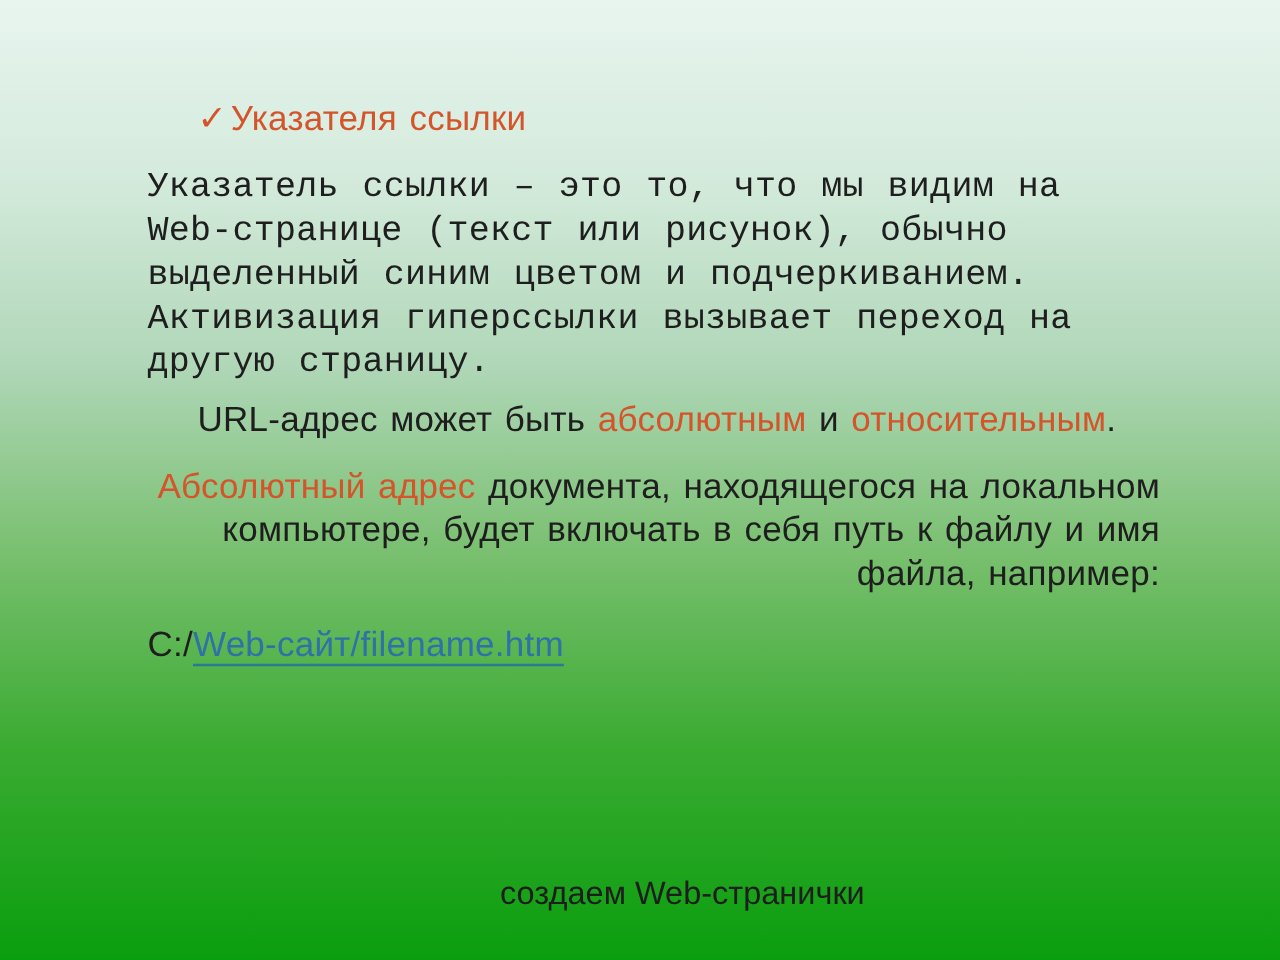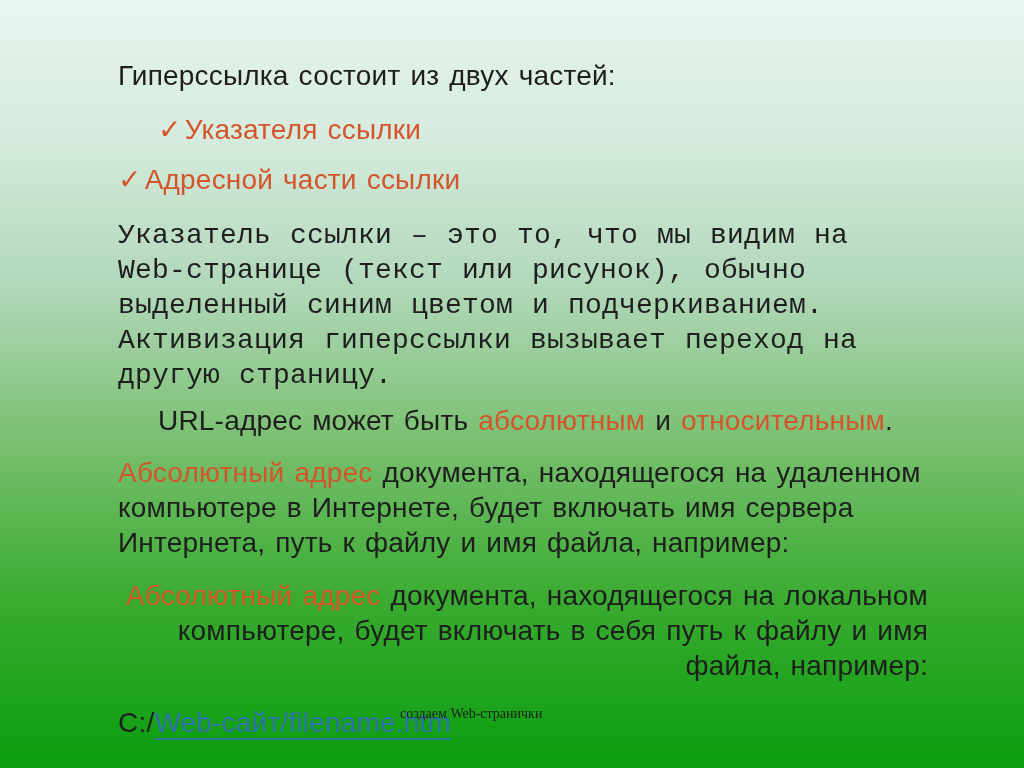--- a/index.html
+++ b/index.html
@@ -55,43 +55,39 @@
   }
   .narrow {
     display: inline-block;
     transform: scaleX(0.87);
     transform-origin: 0 60%;
   }
   .footer {
     position: absolute;
     left: 400px;
     top: 701px;
-    font-size: 14px;
+    font-size: 26px;
     line-height: 26px;
     color: var(--text);
-    font-family: Liberation Serif, serif;
   }
 </style>
 </head>
 <body>
 
 <div class="slide">
   <div class="content">
 
-    <p class="line">Гиперссылка состоит из двух частей:</p>
 
     <p class="line mt-b1"><span class="check">✓</span><span class="accent">Указателя ссылки</span></p>
 
-    <p class="line mt-b2"><span class="check">✓</span><span class="accent">Адресной части ссылки</span></p>
 
     <p class="line mt-p1">Указатель ссылки – это то, что мы видим на Web-странице (текст или рисунок), обычно выделенный синим цветом и подчеркиванием. Активизация гиперссылки вызывает переход на другую страницу.</p>
 
     <p class="line mt-url"><span>URL-адрес может быть </span><span class="accent">абсолютным</span><span> и </span><span class="accent">относительным</span><span>.</span></p>
 
-    <p class="line mt-p2"><span class="accent">Абсолютный адрес</span><span> документа, находящегося на удаленном компьютере в Интернете, будет включать имя сервера Интернета, путь к файлу и имя файла, например:</span></p>
 
 
     <p class="line mt-p3"><span class="accent">Абсолютный адрес</span><span> документа, находящегося на локальном компьютере, будет включать в себя путь к файлу и имя файла, например:</span></p>
 
     <p class="line mt-l2"><span>C:/</span><a class="link">Web-сайт/filename.htm</a></p>
 
   </div>
 
   <div class="footer">создаем Web-странички</div>
 </div>

